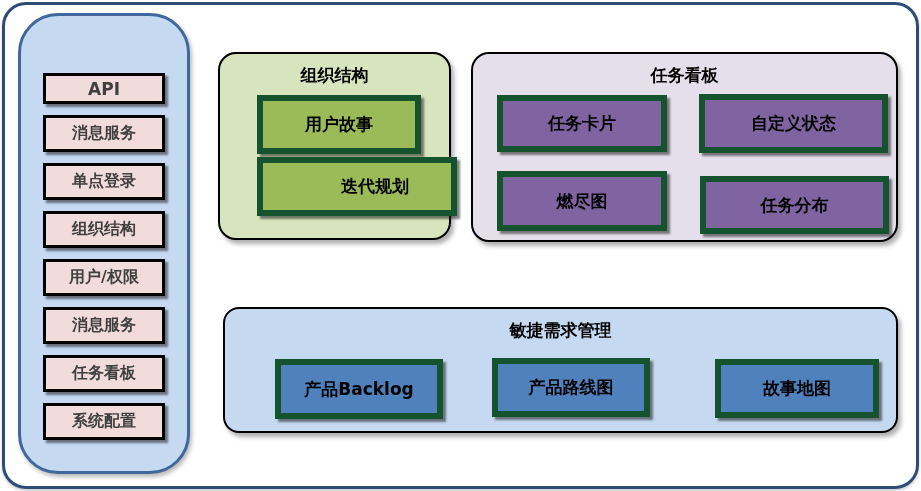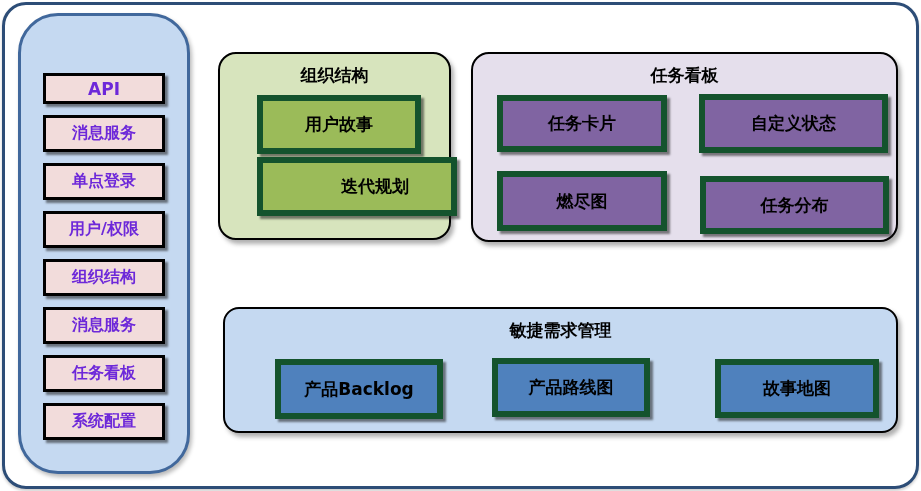--- a/index.html
+++ b/index.html
@@ -22,21 +22,21 @@
     position:absolute;top:14px;left:0;right:0;text-align:center;
     font-size:21px;font-weight:bold;color:#000;margin-top:41px;
   }
   .sidebar-items{
     position:absolute;top:57px;left:0;right:0;
     display:flex;flex-direction:column;align-items:center;gap:11px;
   }
   .pill{
     width:116px;height:31px;background:#f2dcdb;border:3px solid #000;
     display:flex;align-items:center;justify-content:center;
-    font-size:16px;font-weight:bold;color:#6d28d9;white-space:nowrap;
+    font-size:16px;font-weight:bold;color:#404040;white-space:nowrap;
     box-shadow:3px 3px 2px rgba(30,30,30,0.55);
   }
   .pill.first{height:25px;font-size:17px;}
   
   .group{
     position:absolute;border:2px solid #000;border-radius:18px;
     box-shadow:3px 4px 4px rgba(80,80,80,0.45);
   }
   .group-title{
     position:absolute;top:10px;left:0;right:0;text-align:center;
@@ -72,22 +72,22 @@
 <body>
 
 <div class="frame">
 
   <aside class="sidebar">
     <div class="sidebar-title">协同</div>
     <div class="sidebar-items">
       <div class="pill first">API</div>
       <div class="pill">消息服务</div>
       <div class="pill">单点登录</div>
+      <div class="pill">组织结构</div>
       <div class="pill">用户/权限</div>
-      <div class="pill">组织结构</div>
       <div class="pill">消息服务</div>
       <div class="pill">任务看板</div>
       <div class="pill">系统配置</div>
     </div>
   </aside>
 
   <section class="group iteration">
     <div class="group-title">组织结构</div>
     <div class="block b-user-story">用户故事</div>
     <div class="block b-iter-plan">迭代规划</div>

